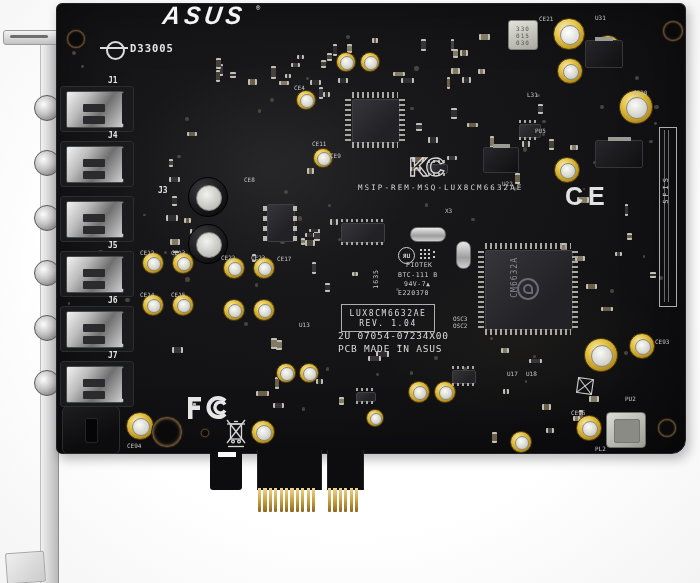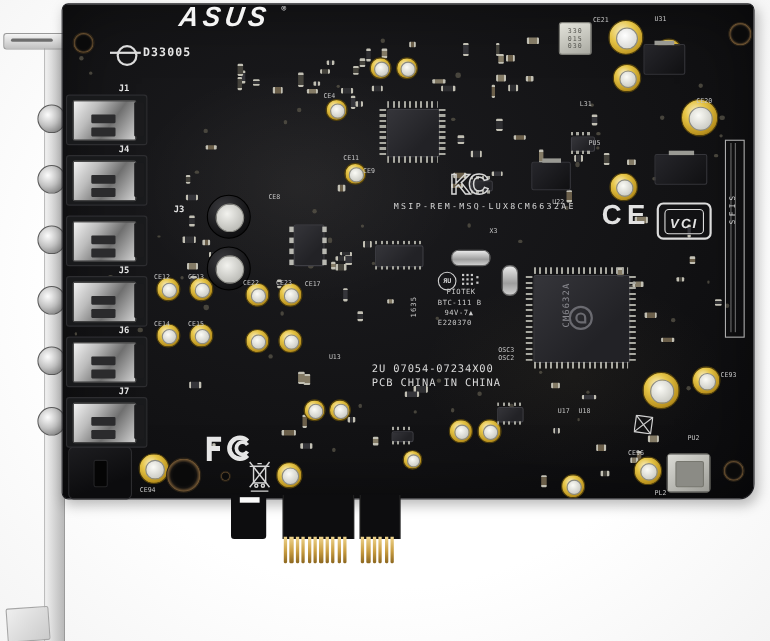--- a/index.html
+++ b/index.html
@@ -38,21 +38,21 @@
   .silkbox{border:1px solid rgba(225,225,225,.75);}
   .vtext{writing-mode:vertical-rl;transform:rotate(180deg);}
   .asus-logo{left:163px;top:2px;font-family:"Liberation Sans",sans-serif;font-weight:700;font-style:italic;font-size:24px;letter-spacing:4px;color:#f4f4f4;transform:skewX(-8deg) scaleY(1.05);}
   .asus-reg{left:256px;top:4px;font-size:7px;color:#e8e8e8;}
   .canices{left:487px;top:5px;font-size:9.5px;letter-spacing:2.2px;color:#dedede;white-space:nowrap;}
   .msip{left:358px;top:183px;font-size:7.5px;letter-spacing:2.1px;color:#d6d6d6;white-space:nowrap;}
   .pnum{left:338px;top:330px;font-size:9.5px;letter-spacing:.8px;color:#dadada;white-space:nowrap;}
   .origin{left:338px;top:343px;font-size:9.5px;letter-spacing:.8px;color:#dadada;white-space:nowrap;}
   .modelbox{left:341px;top:304px;width:92px;height:26px;display:flex;flex-direction:column;align-items:center;justify-content:center;gap:1px;}
   .modelbox span{font-size:8px;letter-spacing:1.6px;color:#dedede;white-space:nowrap;}
-  .ce-mark{left:547px;top:182px;font-family:"Liberation Sans",sans-serif;font-weight:700;font-size:25px;letter-spacing:5px;color:#e2e2e2;}
+  .ce-mark{left:565px;top:182px;font-family:"Liberation Sans",sans-serif;font-weight:700;font-size:25px;letter-spacing:5px;color:#e2e2e2;}
   .vci-outer{left:597px;top:184px;width:46px;height:30px;border:2px solid #dcdcdc;border-radius:6px;display:flex;align-items:center;justify-content:center;}
   .vci-inner{border:1px solid #dcdcdc;border-radius:4px;padding:1px 4px;}
   .vci-inner span{font-family:"Liberation Sans",sans-serif;font-weight:700;font-style:italic;font-size:12px;letter-spacing:2px;color:#e4e4e4;}
   .d-circle{left:106px;top:41px;width:15px;height:15px;border:2px solid #dcdcdc;border-radius:50%;}
   .d-line{left:100px;top:47px;width:28px;height:2px;background:#dcdcdc;}
   .d-text{left:130px;top:42px;font-size:10.5px;font-weight:bold;letter-spacing:1px;color:#e6e6e6;}
   .piotek{font-size:6.5px;color:#cccccc;letter-spacing:.5px;white-space:nowrap;}
   .ul-circ{left:398px;top:247px;width:15px;height:15px;border:1.5px solid #cfcfcf;border-radius:50%;display:flex;align-items:center;justify-content:center;}
   .ul-circ span{font-size:6px;font-weight:bold;color:#d6d6d6;transform:scaleX(-1);}
   .padgrid{left:420px;top:249px;width:2px;height:2px;background:#c9c9c9;box-shadow:4px 0 #c9c9c9,8px 0 #c9c9c9,0 4px #c9c9c9,4px 4px #c9c9c9,8px 4px #c9c9c9,0 8px #c9c9c9,4px 8px #c9c9c9,8px 8px #c9c9c9,13px 2px #c9c9c9,13px 7px #c9c9c9;}
@@ -516,23 +516,20 @@
   <div class="abs d-circle"></div>
   <span class="abs d-text">D33005</span>
   <span class="abs msip">MSIP-REM-MSQ-LUX8CM6632AE</span>
 
   <svg class="abs" style="left:408px;top:150px;" width="38" height="32" viewBox="0 0 38 32">
     <text x="1" y="26" font-size="26" font-weight="bold" fill="none" stroke="#d8d8d8" stroke-width="1.3" letter-spacing="-2">KC</text>
   </svg>
 
   <span class="abs ce-mark">CE</span>
 
-  <div class="abs vci-outer">
-    <div class="vci-inner"><span>VCI</span></div>
-  </div>
 
   <svg class="abs" style="left:185px;top:394px;" width="46" height="28" viewBox="0 0 46 28">
     <path d="M3 3 h13 v4.5 h-8.5 v4 h7.5 v4.5 h-7.5 v9 h-4.5 z" fill="#e6e6e6"></path>
     <path d="M40 7 a9.5 9.5 0 1 0 0 13" stroke="#e6e6e6" stroke-width="4.2" fill="none"></path>
     <path d="M40 10.5 a5.5 5.5 0 1 0 0 6" stroke="#e6e6e6" stroke-width="3.4" fill="none"></path>
   </svg>
 
   <svg class="abs" style="left:224px;top:417px;" width="24" height="31" viewBox="0 0 24 31">
     <g stroke="#d6d6d6" stroke-width="1.3" fill="none">
       <rect x="6.5" y="7" width="11" height="15"></rect>
@@ -557,22 +554,26 @@
   <div class="abs ul-circ">
       <span>UR</span>
     </div>
   <div class="abs padgrid"></div>
   <span class="abs piotek" style="left:406px;top:261px;">PIOTEK</span>
   <span class="abs piotek" style="left:398px;top:271px;">BTC-111 B</span>
   <span class="abs piotek" style="left:404px;top:280px;">94V-7▲</span>
   <span class="abs piotek" style="left:398px;top:289px;">E220370</span>
   <span class="abs datecode vtext">1635</span>
 
+  <div class="abs modelbox silkbox">
+    <span>LUX8CM6632AE</span>
+    <span>REV. 1.04</span>
+  </div>
   <span class="abs pnum">2U 07054-07234X00</span>
-  <span class="abs origin">PCB CHINA IN CHINA</span>
+  <span class="abs origin">PCB MADE IN ASUS</span>
 
   <div class="abs sfis silkbox">
       <div class="sfis-line"></div>
     </div>
   <span class="abs sfis-text vtext">SFIS</span>
 
   <div id="refs">
       <span class="abs ref" style="left: 294px; top: 84px;">CE4</span>
       <span class="abs ref" style="left: 312px; top: 140px;">CE11</span>
       <span class="abs ref" style="left: 330px; top: 152px;">CE9</span>

